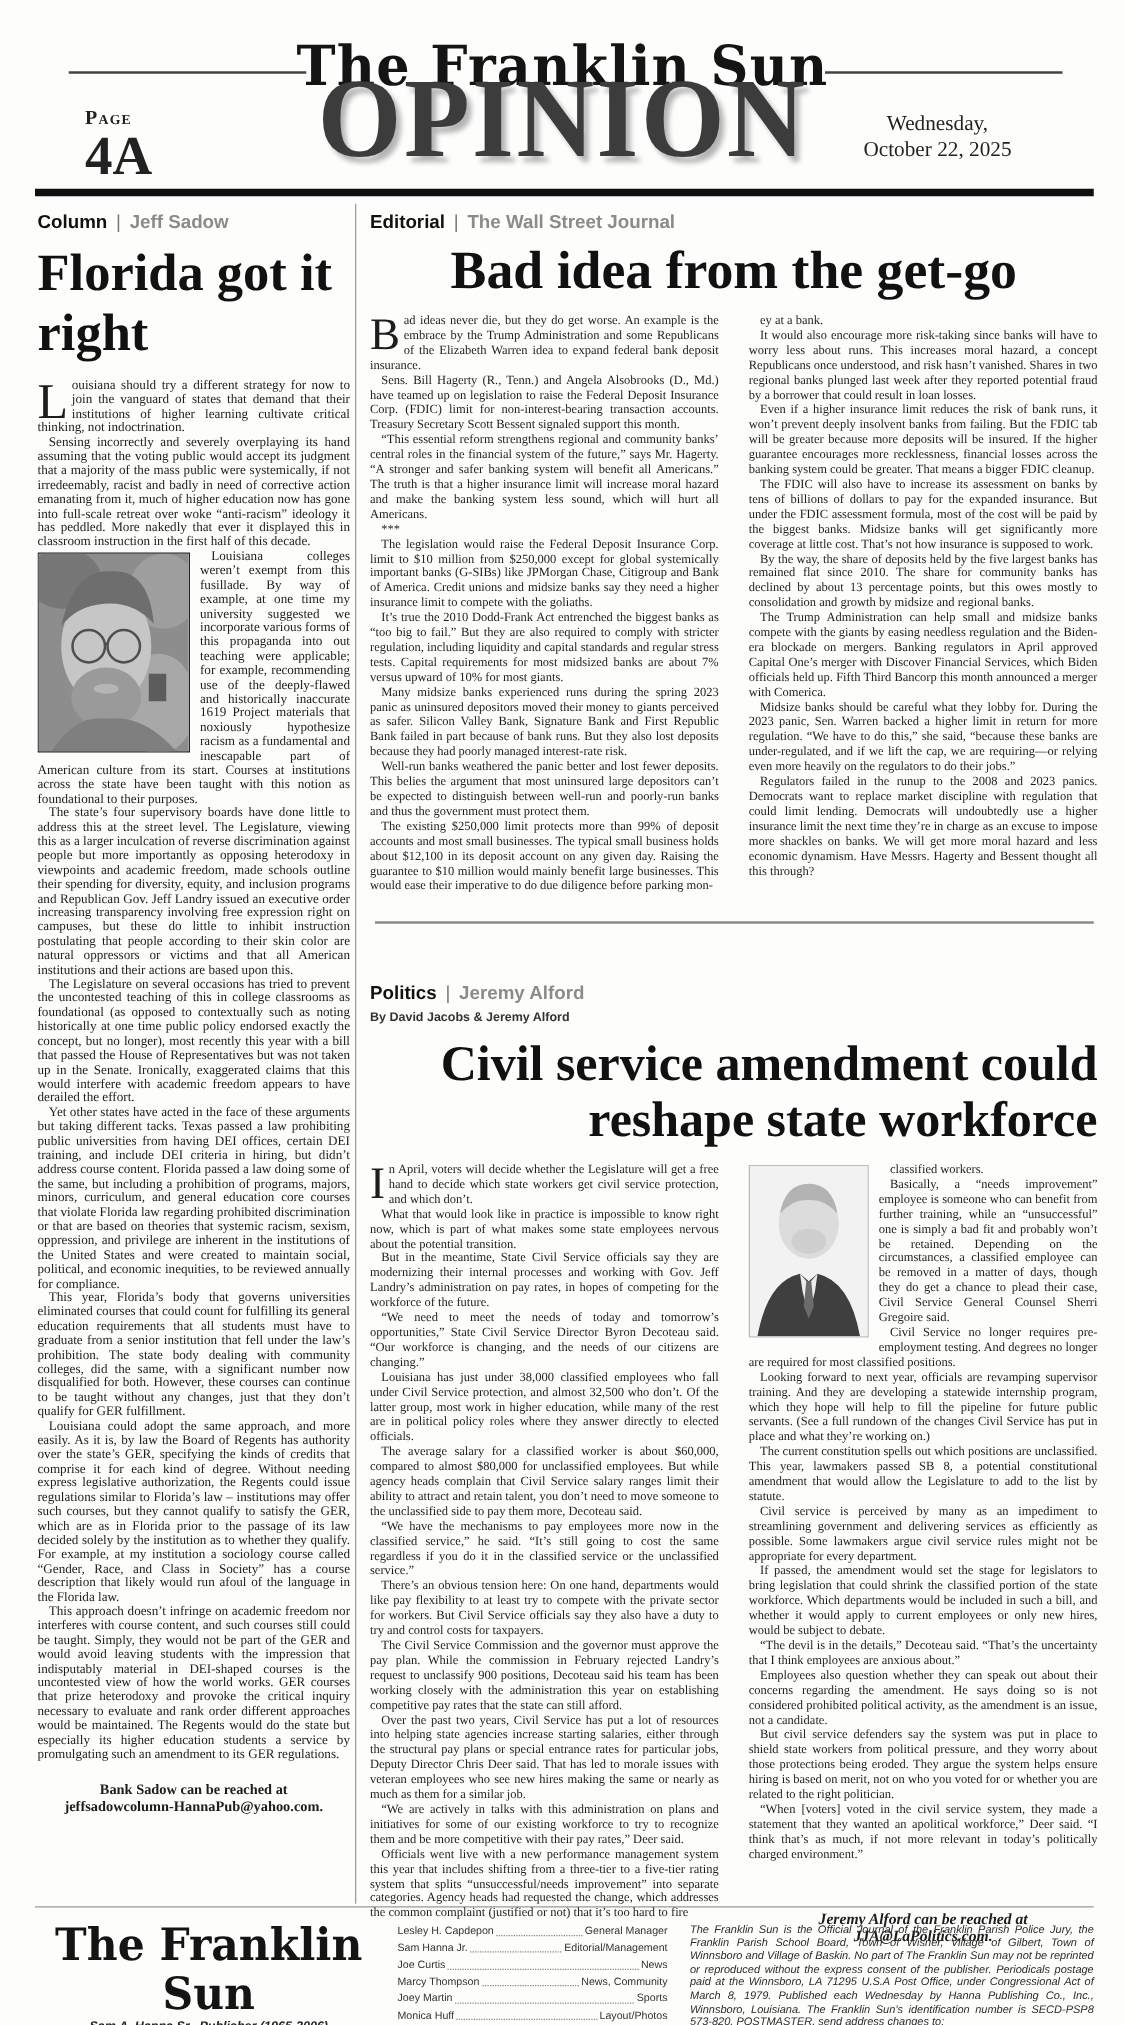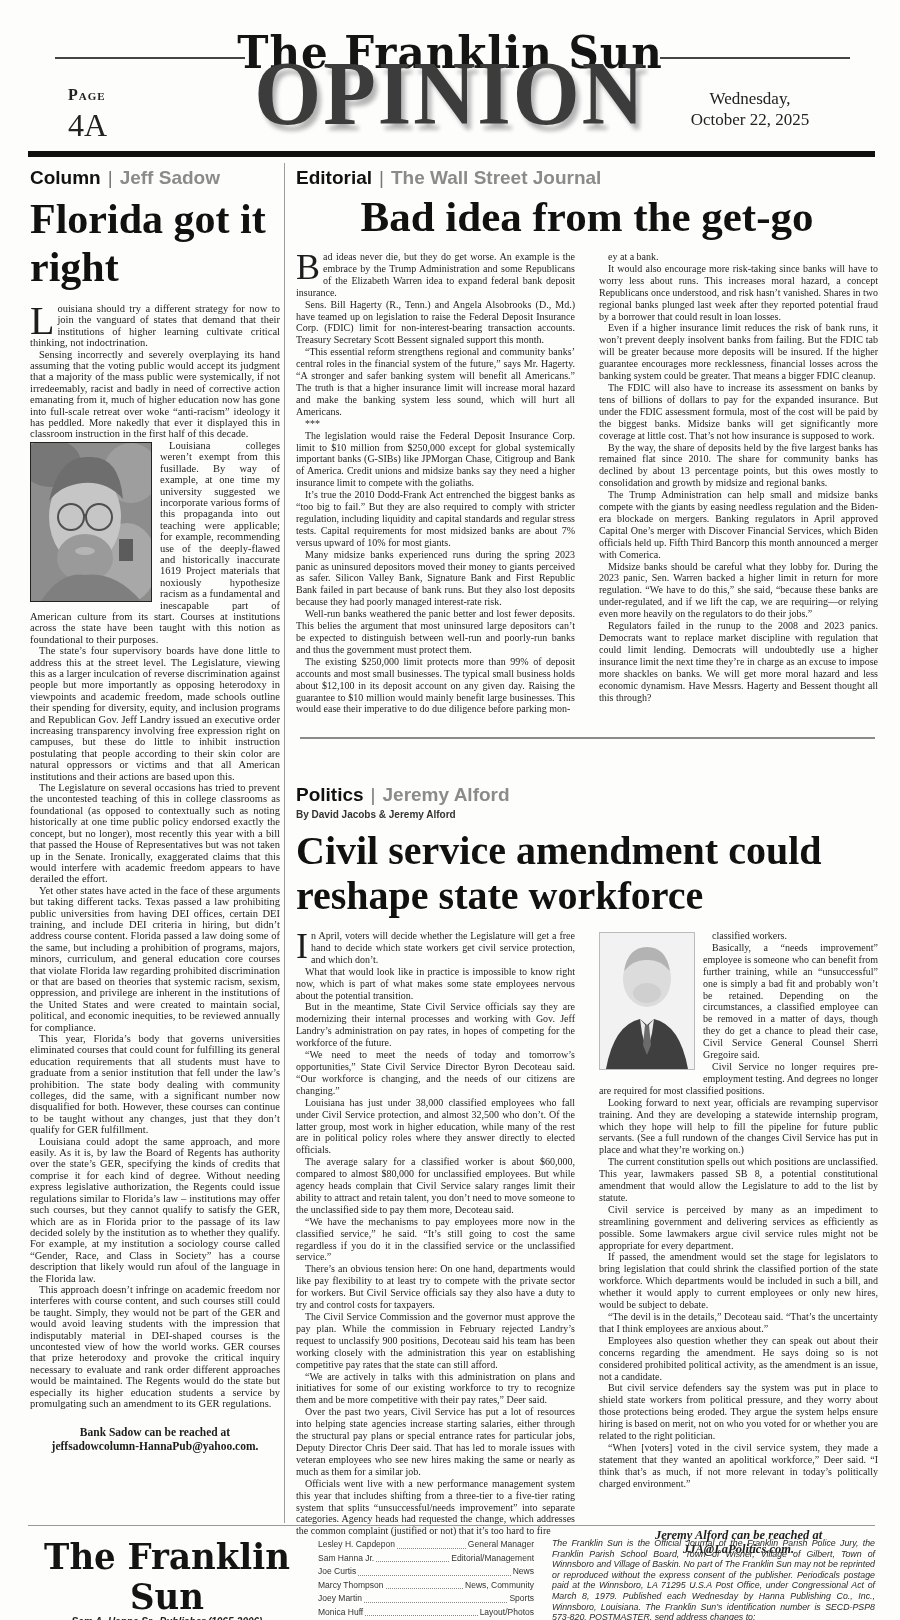--- a/index.html
+++ b/index.html
@@ -14,36 +14,36 @@
   .nameplate-row { position:absolute; top:28px; left:0; width:900px; text-align:center; }
   .nameplate {
     display:inline-block; font-family:"DejaVu Serif", serif; font-weight:bold;
     font-size:42px; letter-spacing:1px; transform:scaleY(1.05); color:#141414;
   }
   .np-rule { position:absolute; top:57px; height:2px; background:#444; }
   .np-rule.left  { left:55px;  width:190px; }
   .np-rule.right { right:50px; width:190px; }
   .page-num { position:absolute; left:68px; top:82px; color:#222; }
   .pg-label { font-variant:small-caps; font-weight:bold; font-size:16px; line-height:26px; letter-spacing:1px; }
-  .pg-val   { font-weight:normal; font-size:32px; line-height:34px; }
+  .pg-val   { font-weight:bold; font-size:44px; line-height:34px; }
   .opinion-title {
     position:absolute; top:48px; left:0; width:900px; text-align:center;
     font-family:"Liberation Serif", serif; font-weight:bold; font-size:86px; line-height:92px;
     letter-spacing:2px; color:#3c3c3c; transform:scaleY(1.05); text-transform:uppercase;
     text-shadow:4px 5px 4px #b4b4b4;
   }
   .dateline { position:absolute; right:60px; top:88px; width:180px; text-align:center;
     font-size:17px; line-height:21px; color:#222; }
   .top-bar { position:absolute; top:151px; left:28px; width:847px; height:6px; background:#101010; }
   .v-divider { position:absolute; left:284px; top:163px; width:1px; height:1360px; background:#9c9c9c; }
   .mid-divider { position:absolute; left:300px; top:737px; width:575px; height:2px; background:#8a8a8a; }
   .foot-rule { position:absolute; left:28px; top:1525px; width:847px; height:1px; background:#999; }
 
   
-  .section-head { font-family:"Liberation Sans", sans-serif; font-weight:bold; font-size:19px; line-height:22px; }
+  .section-head { font-family:"Liberation Sans", sans-serif; font-weight:bold; font-size:15px; line-height:22px; }
   .sh-black { color:#111; }
   .sh-sep { color:#777; font-weight:normal; margin:0 7px; }
   .sh-gray { color:#8b8b8b; }
   .byline { font-family:"Liberation Sans", sans-serif; font-weight:bold; font-size:10px; color:#333; margin-top:3px; }
 
   
   .col-article { position:absolute; left:30px; top:167px; width:250px; height:1352px; overflow:hidden; }
   .col-title {
     font-weight:bold; font-size:42px; line-height:48px; text-align:left;
     margin:6px 0 12px; color:#111;
@@ -51,21 +51,21 @@
   .col-body { font-size:10.5px; line-height:11.4px; text-align:justify; }
   .col-body .dropcap { font-size:40px; line-height:31px; float:left; padding:2px 3px 0 0; font-weight:normal; }
 
   .editorial { position:absolute; left:296px; top:167px; width:582px; height:566px; overflow:hidden; }
   .ed-title { font-weight:bold; font-size:43px; line-height:48px; text-align:center; margin:4px 0 10px; color:#111; }
   .two-col { display:flex; gap:24px; }
   .colx { width:279px; font-size:10px; line-height:11.9px; text-align:justify; }
   .colx .dropcap { font-size:36px; line-height:29px; float:left; padding:2px 3px 0 0; }
 
   .politics { position:absolute; left:296px; top:784px; width:582px; height:775px; overflow:hidden; }
-  .pol-title { font-weight:bold; font-size:40px; line-height:45px; text-align:left; margin:8px 0 12px; color:#111; }
+  .pol-title { font-weight:bold; font-size:40px; line-height:45px; text-align:right; margin:8px 0 12px; color:#111; }
 
   .plist p, .lead { margin:0; }
   .plist p { text-indent:9px; }
   .lead { text-indent:0; }
 
   
   .photo { float:left; margin:2px 8px 3px 0; }
   .photo svg { display:block; }
   .sadow { width:122px; height:160px; border:1px solid #222; }
   .alford { width:96px; height:138px; border:1px solid #bbb; }
@@ -195,22 +195,22 @@
         <p class="lead"><span class="dropcap">I</span><span>n April, voters will decide whether the Legislature will get a free hand to decide which state workers get civil service protection, and which don’t.</span></p>
         <div class="plist">
             <p>What that would look like in practice is impossible to know right now, which is part of what makes some state employees nervous about the potential transition.</p>
             <p>But in the meantime, State Civil Service officials say they are modernizing their internal processes and working with Gov. Jeff Landry’s administration on pay rates, in hopes of competing for the workforce of the future.</p>
             <p>“We need to meet the needs of today and tomorrow’s opportunities,” State Civil Service Director Byron Decoteau said. “Our workforce is changing, and the needs of our citizens are changing.”</p>
             <p>Louisiana has just under 38,000 classified employees who fall under Civil Service protection, and almost 32,500 who don’t. Of the latter group, most work in higher education, while many of the rest are in political policy roles where they answer directly to elected officials.</p>
             <p>The average salary for a classified worker is about $60,000, compared to almost $80,000 for unclassified employees. But while agency heads complain that Civil Service salary ranges limit their ability to attract and retain talent, you don’t need to move someone to the unclassified side to pay them more, Decoteau said.</p>
             <p>“We have the mechanisms to pay employees more now in the classified service,” he said. “It’s still going to cost the same regardless if you do it in the classified service or the unclassified service.”</p>
             <p>There’s an obvious tension here: On one hand, departments would like pay flexibility to at least try to compete with the private sector for workers. But Civil Service officials say they also have a duty to try and control costs for taxpayers.</p>
             <p>The Civil Service Commission and the governor must approve the pay plan. While the commission in February rejected Landry’s request to unclassify 900 positions, Decoteau said his team has been working closely with the administration this year on establishing competitive pay rates that the state can still afford.</p>
+            <p>Over the past two years, Civil Service has put a lot of resources into helping state agencies increase starting salaries, either through the structural pay plans or special entrance rates for particular jobs, Deputy Director Chris Deer said. That has led to morale issues with veteran employees who see new hires making the same or nearly as much as them for a similar job.</p>
             <p>“We are actively in talks with this administration on plans and initiatives for some of our existing workforce to try to recognize them and be more competitive with their pay rates,” Deer said.</p>
-            <p>Over the past two years, Civil Service has put a lot of resources into helping state agencies increase starting salaries, either through the structural pay plans or special entrance rates for particular jobs, Deputy Director Chris Deer said. That has led to morale issues with veteran employees who see new hires making the same or nearly as much as them for a similar job.</p>
             <p>Officials went live with a new performance management system this year that includes shifting from a three-tier to a five-tier rating system that splits “unsuccessful/needs improvement” into separate categories. Agency heads had requested the change, which addresses the common complaint (justified or not) that it’s too hard to fire</p>
           </div>
       </div>
       <div class="colx">
         <div class="photo alford">
           <svg width="94" height="136" viewBox="0 0 94 136" xmlns="http://www.w3.org/2000/svg">
             <rect width="94" height="136" fill="#f2f2f2"></rect>
             <ellipse cx="47" cy="46" rx="24" ry="28" fill="#dcdcdc"></ellipse>
             <path d="M24 38 Q28 14 47 14 Q66 14 70 38 Q60 26 47 27 Q34 26 24 38 Z" fill="#b3b3b3"></path>
             <path d="M34 58 Q47 66 60 58 Q56 64 47 64 Q38 64 34 58 Z" fill="#9a9a9a"></path>

